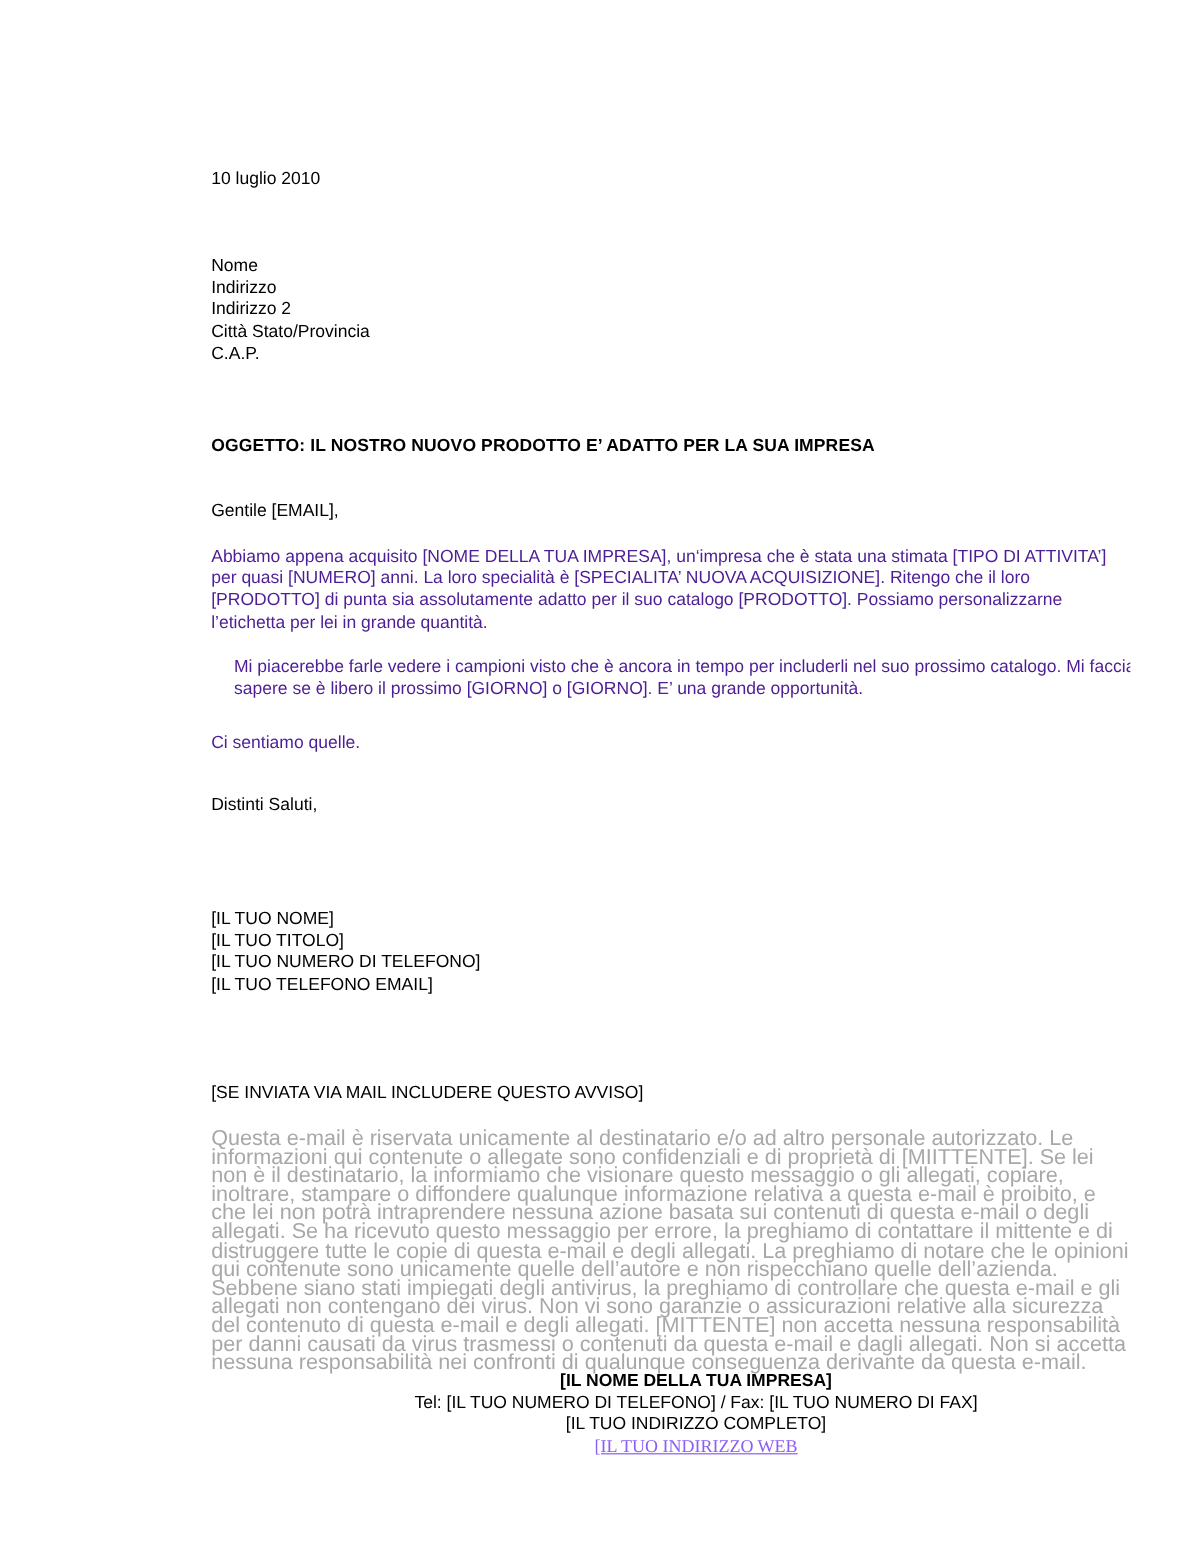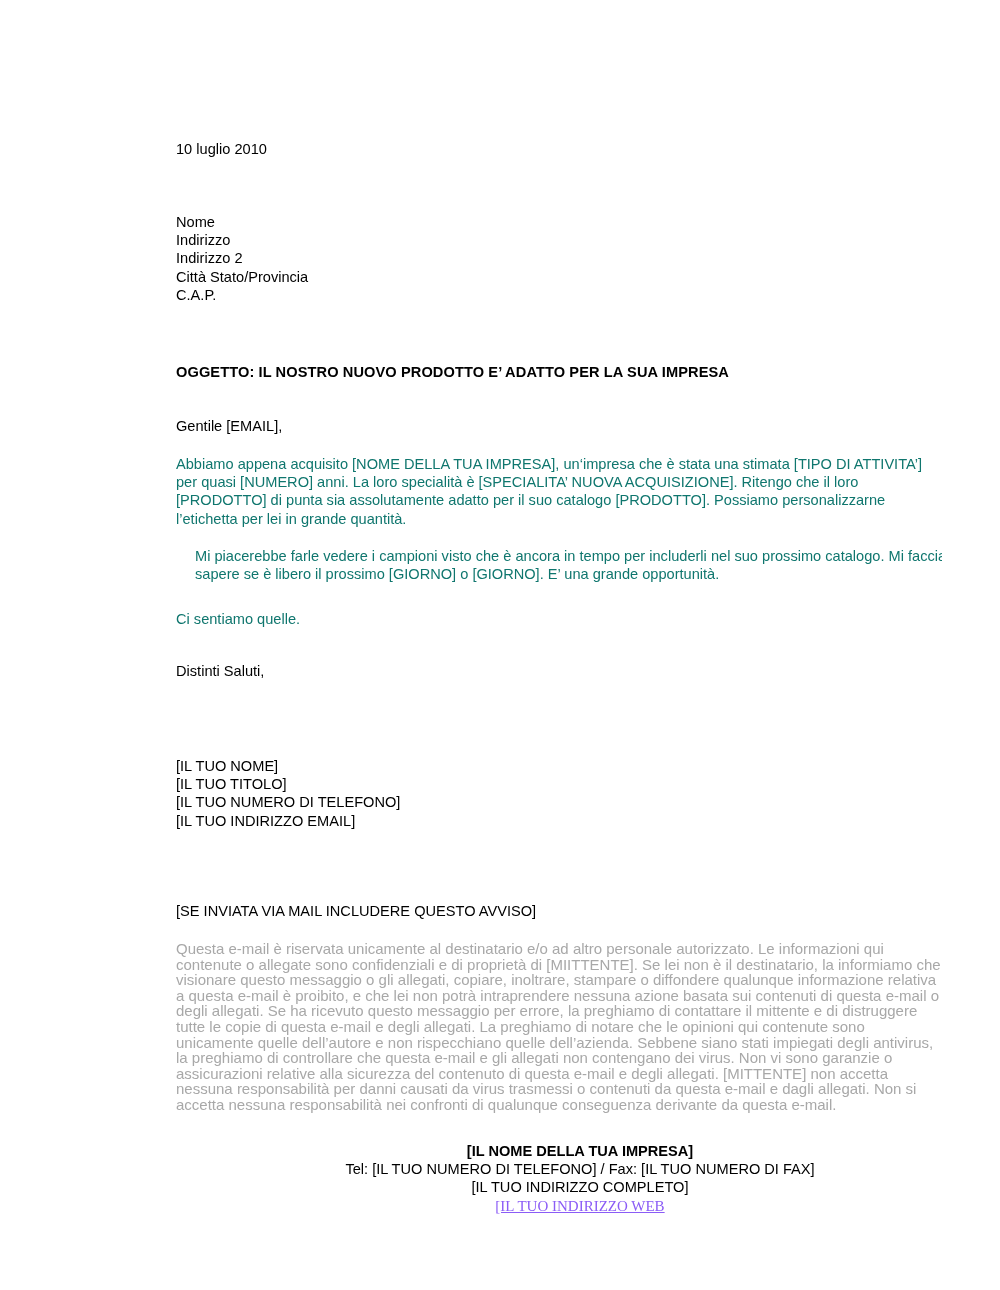--- a/index.html
+++ b/index.html
@@ -18,21 +18,21 @@
     height: 1290px;
     margin: 0 auto;
     background: #ffffff;
     overflow: hidden;
   }
 
   
   .blk {
     font-size: 14.6px;
     line-height: 18.2px;
-    color: #0f766e;
+    color: #4c1d95;
     white-space: pre-wrap;
   }
 
   
   #date-line {
     position: absolute;
     left: 118px;
     top: 140px;
     font-size: 14.6px;
     line-height: 18.2px;
@@ -121,21 +121,21 @@
     font-size: 14.6px;
     line-height: 18.2px;
   }
 
   
   #disclaimer {
     position: absolute;
     left: 118px;
     top: 941px;
     width: 768px;
-    font-size: 15px;
+    font-size: 18px;
     line-height: 15.6px;
     color: #a8a8a8;
     text-align: left;
   }
 
   
   #footer-block {
     position: absolute;
     left: 0;
     top: 1142px;
@@ -179,21 +179,21 @@
   <div id="para-2" class="blk">Mi piacerebbe farle vedere i campioni visto che è ancora in tempo per includerli nel suo prossimo catalogo. Mi faccia sapere se è libero il prossimo [GIORNO] o [GIORNO]. E’ una grande opportunità.</div>
 
   <div id="para-3" class="blk">Ci sentiamo quelle.</div>
 
   <div id="closing">Distinti Saluti,</div>
 
   <div id="signature-block">
     <div>[IL TUO NOME]</div>
     <div>[IL TUO TITOLO]</div>
     <div>[IL TUO NUMERO DI TELEFONO]</div>
-    <div>[IL TUO INDIRIZZO EMAIL]</div>
+    <div>[IL TUO TELEFONO EMAIL]</div>
   </div>
 
   <div id="notice-heading">[SE INVIATA VIA MAIL INCLUDERE QUESTO AVVISO]</div>
 
   <div id="disclaimer">Questa e-mail è riservata unicamente al destinatario e/o ad altro personale autorizzato. Le informazioni qui contenute o allegate sono confidenziali e di proprietà di [MIITTENTE]. Se lei non è il destinatario, la informiamo che visionare questo messaggio o gli allegati, copiare, inoltrare, stampare o diffondere qualunque informazione relativa  a questa e-mail è proibito, e che lei non potrà intraprendere nessuna azione basata sui contenuti di questa e-mail o degli allegati. Se ha ricevuto questo messaggio per errore, la preghiamo di contattare il mittente e di distruggere tutte le copie di questa e-mail e degli allegati. La preghiamo di notare che le opinioni qui contenute sono unicamente quelle dell’autore e non rispecchiano quelle dell’azienda. Sebbene siano stati impiegati degli antivirus, la preghiamo di controllare che questa e-mail e gli allegati non contengano dei virus. Non vi sono garanzie o assicurazioni relative alla sicurezza del contenuto di questa e-mail e degli allegati.  [MITTENTE] non accetta nessuna responsabilità per danni causati da virus trasmessi o contenuti da questa e-mail e dagli allegati. Non si accetta nessuna responsabilità nei confronti di qualunque conseguenza derivante da questa e-mail.</div>
 
   <div id="footer-block">
     <div class="company">[IL NOME DELLA TUA IMPRESA]</div>
     <div>Tel: [IL TUO NUMERO DI TELEFONO] / Fax: [IL TUO NUMERO DI FAX]</div>
     <div>[IL TUO INDIRIZZO COMPLETO]</div>

